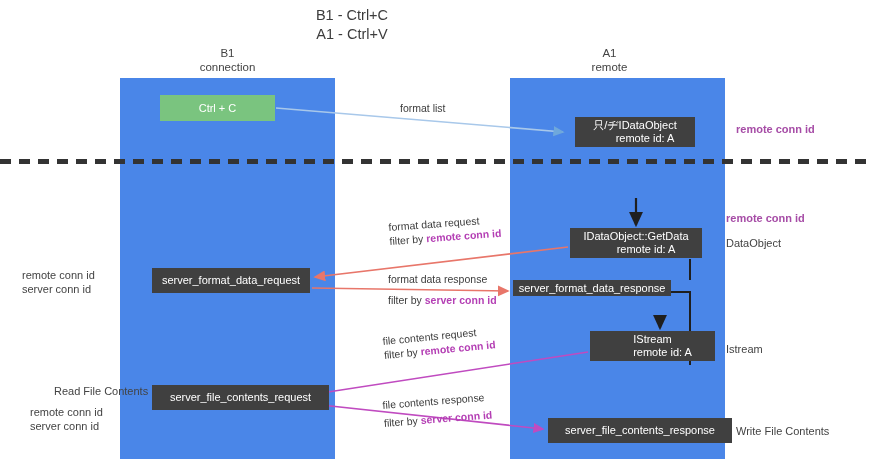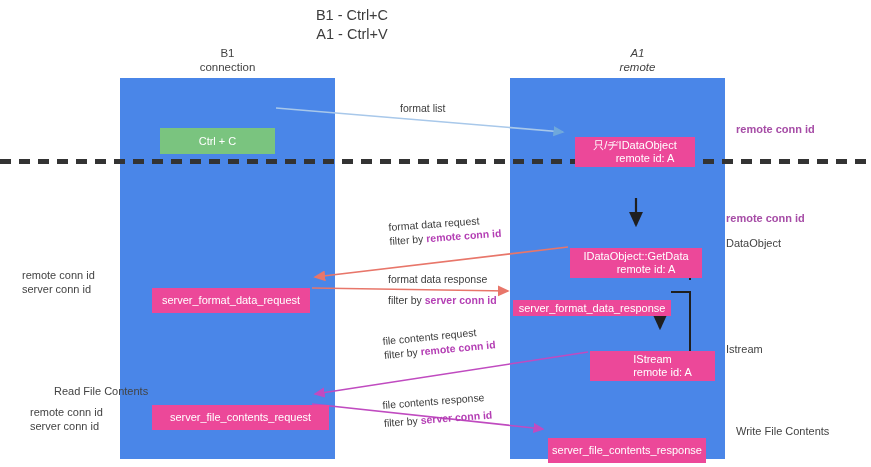--- a/index.html
+++ b/index.html
@@ -17,52 +17,52 @@
   .lane{position:absolute;background:#4a86e8;}
   #lane-b1{left:120px;top:78px;width:215px;height:381px;}
   #lane-a1{left:510px;top:78px;width:215px;height:381px;}
 
   
   .col-head{
     position:absolute;text-align:center;
     color:#434343;font-size:11.5px;line-height:13.5px;
   }
   #head-b1{left:150px;top:47px;width:155px;}
-  #head-a1{left:560px;top:47px;width:155px;font-style:italic;}
+  #head-a1{left:532px;top:47px;width:155px;}
   .col-head .sub{display:block;}
 
   
   #title{
     position:absolute;left:0;top:6px;width:704px;
     text-align:center;color:#3c3c3c;
     font-size:14.5px;line-height:19px;
   }
 
   
   .box{
     position:absolute;
     display:flex;flex-direction:column;
     align-items:center;justify-content:center;
     color:#ffffff;font-size:11px;line-height:13px;
     text-align:center;box-sizing:border-box;
     padding:2px 4px;
   }
   .box.green{background:#7ac47f;}
-  .box.orange{background:#ec4899;margin-top:20px;}
+  .box.orange{background:#404040;}
   .box .l2{display:block;padding-left:20px;}
 
-  #box-ctrlc{left:160px;top:95px;width:115px;height:26px;margin-top:33px;}
+  #box-ctrlc{left:160px;top:95px;width:115px;height:26px;}
   #box-idataobject{left:575px;top:117px;width:120px;height:30px;}
   #box-ctrlv{left:578px;top:172px;width:115px;height:25px;}
   #box-getdata{left:570px;top:228px;width:132px;height:30px;}
   #box-sfdreq{left:152px;top:268px;width:158px;height:25px;}
   #box-sfdresp{left:513px;top:280px;width:158px;height:16px;}
   #box-istream{left:590px;top:331px;width:125px;height:30px;}
   #box-sfcreq{left:152px;top:385px;width:177px;height:25px;}
-  #box-sfcresp{left:548px;top:418px;width:158px;height:25px;}
+  #box-sfcresp{left:548px;top:418px;width:184px;height:25px;}
 
   
   #divider{
     position:absolute;left:0px;top:159px;width:871px;height:5px;
     background-image:repeating-linear-gradient(to right,#333 0 11px,transparent 11px 19px);
   }
 
   
   .side-label{
     position:absolute;font-size:11px;line-height:14px;color:#434343;

